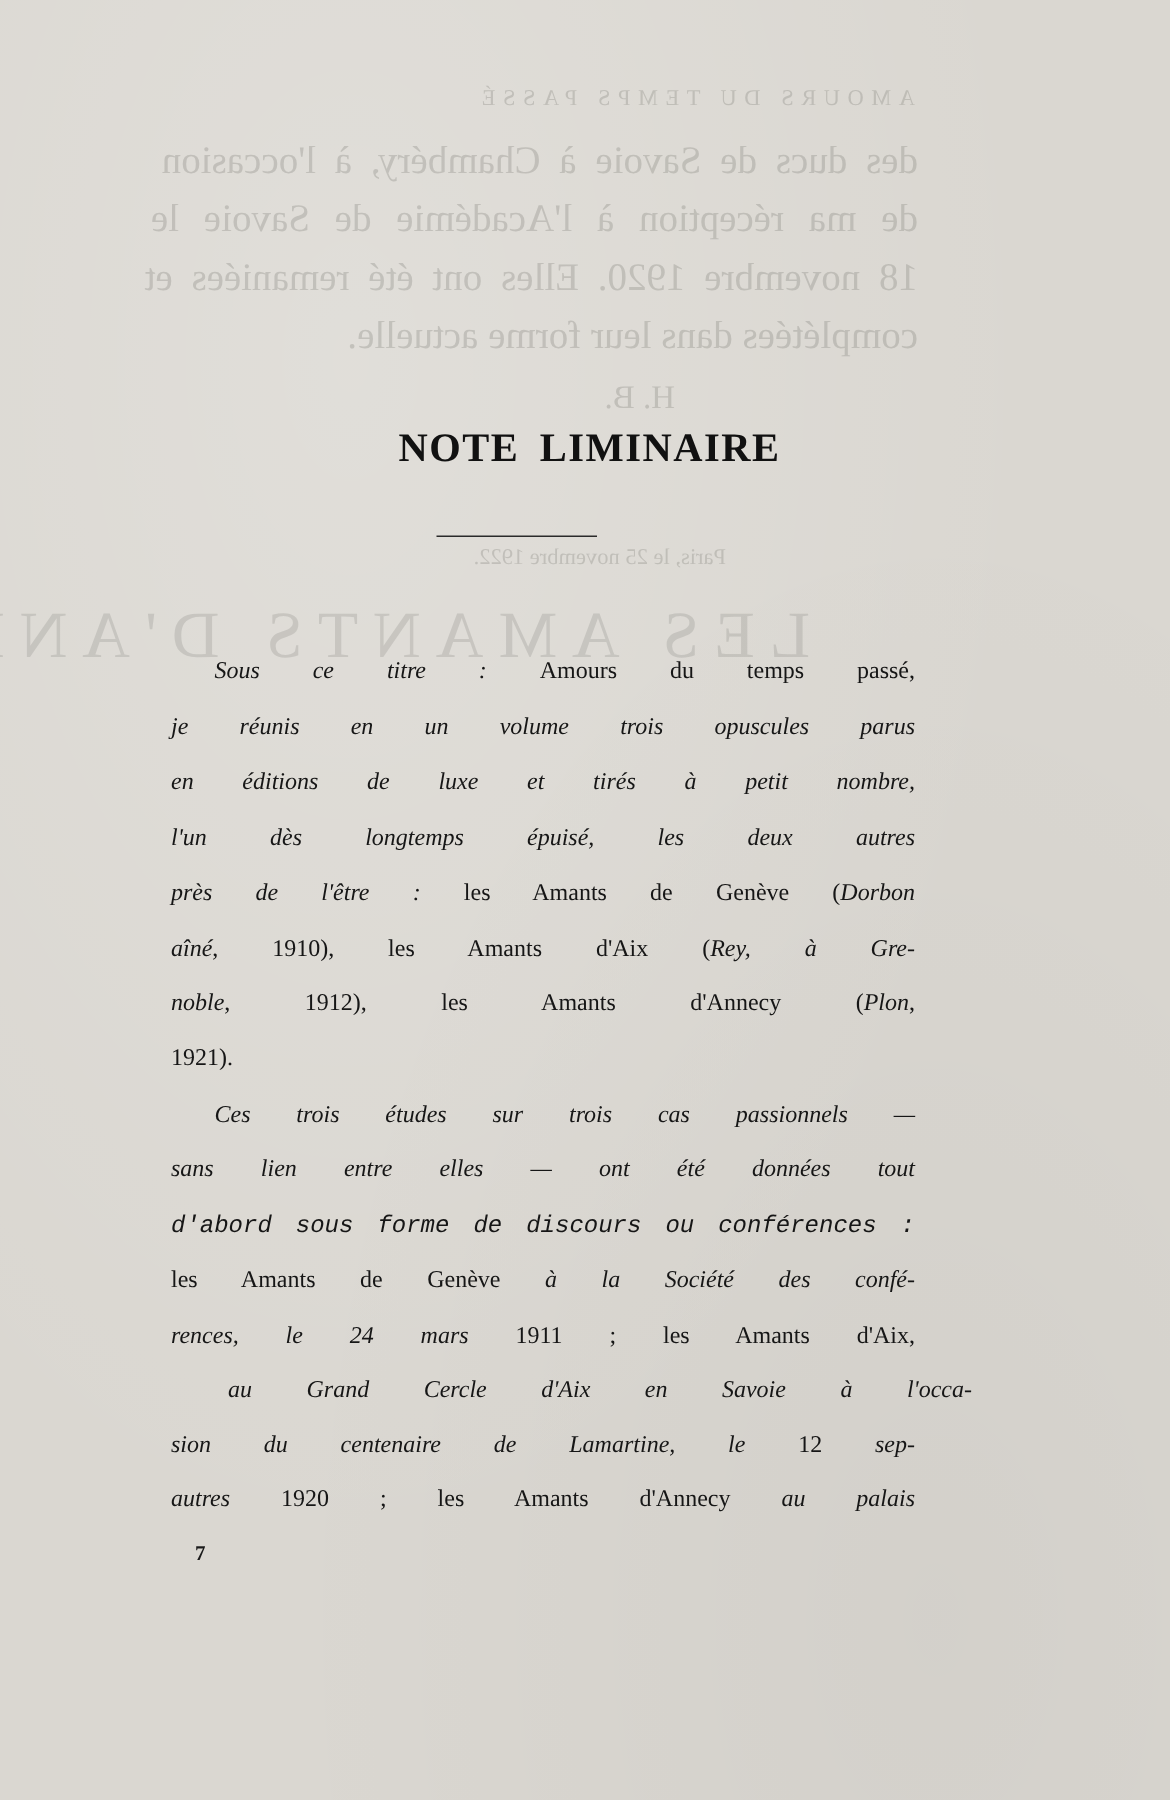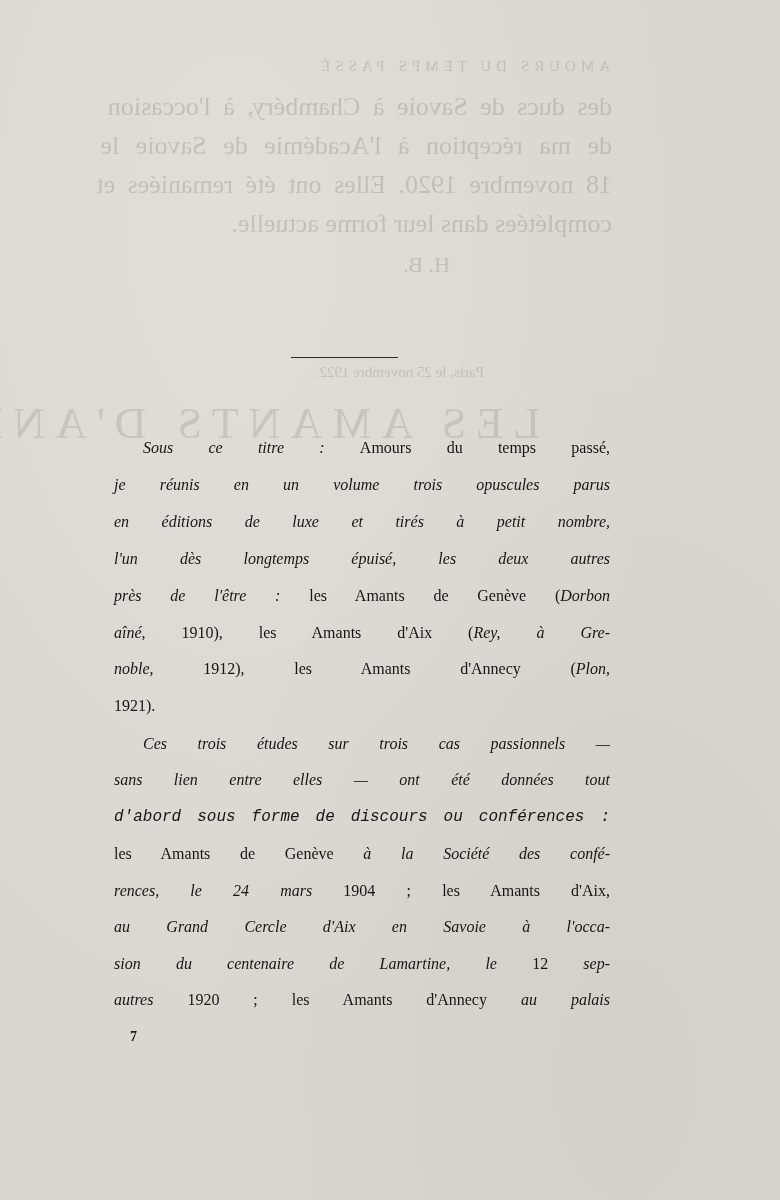--- a/index.html
+++ b/index.html
@@ -102,36 +102,40 @@
     <div class="bl running">AMOURS DU TEMPS PASSÉ</div>
     <div class="bl b1">des ducs de Savoie à Chambéry, à l'occasion</div>
     <div class="bl b2">de ma réception à l'Académie de Savoie le</div>
     <div class="bl b3">18 novembre 1920. Elles ont été remaniées et</div>
     <div class="bl b4">complétées dans leur forme actuelle.</div>
     <div class="bl sig">H. B.</div>
     <div class="bl date">Paris, le 25 novembre 1922.</div>
     <div class="bl big">LES AMANTS D'ANNECY</div>
   </div>
 
+  <div class="title">
+    <span>NOTE</span>
+    <span>LIMINAIRE</span>
+  </div>
 
   <div class="rule"></div>
 
   <div id="body-text">
       <div class="line indent" style="top: 434px;"><i>Sous ce titre : </i><span>Amours du temps passé,</span></div>
       <div class="line" style="top: 471px;"><i>je réunis en un volume trois opuscules parus</i></div>
       <div class="line" style="top: 508px;"><i>en éditions de luxe et tirés à petit nombre,</i></div>
       <div class="line" style="top: 545px;"><i>l'un dès longtemps épuisé, les deux autres</i></div>
       <div class="line" style="top: 582px;"><i>près de l'être : </i><span>les Amants de Genève (</span><i>Dorbon</i></div>
       <div class="line" style="top: 619px;"><i>aîné</i><span>, 1910), les Amants d'Aix (</span><i>Rey, à Gre-</i></div>
       <div class="line" style="top: 655px;"><i>noble</i><span>, 1912), les Amants d'Annecy (</span><i>Plon</i><span>,</span></div>
       <div class="line last" style="top: 692px;"><span>1921).</span></div>
       <div class="line indent" style="top: 730px;"><i>Ces trois études sur trois cas passionnels —</i></div>
       <div class="line" style="top: 766px;"><i>sans lien entre elles — ont été données tout</i></div>
       <div class="line" style="top: 803px; font-family: Liberation Mono, monospace;"><i>d'abord sous forme de discours ou conférences :</i></div>
       <div class="line" style="top: 840px;"><span>les Amants de Genève </span><i>à la Société des confé-</i></div>
-      <div class="line" style="top: 877px;"><i>rences, le 24 mars </i><span>1904 ; les Amants d'Aix,</span></div>
-      <div class="line" style="top: 913px;"><i>au Grand Cercle d'Aix en Savoie à l'occa-</i></div>
+      <div class="line" style="top: 877px;"><i>rences, le 24 mars </i><span>1911 ; les Amants d'Aix,</span></div>
+      <div class="line" style="top: 913px; margin-left: 38px;"><i>au Grand Cercle d'Aix en Savoie à l'occa-</i></div>
       <div class="line" style="top: 950px;"><i>sion du centenaire de Lamartine, le </i><span>12 </span><i>sep-</i></div>
       <div class="line" style="top: 986px;"><i>autres </i><span>1920 ; les Amants d'Annecy </span><i>au palais</i></div>
     </div>
 
   <div class="pagenum">7</div>
 </div>
 
 </body></html>

